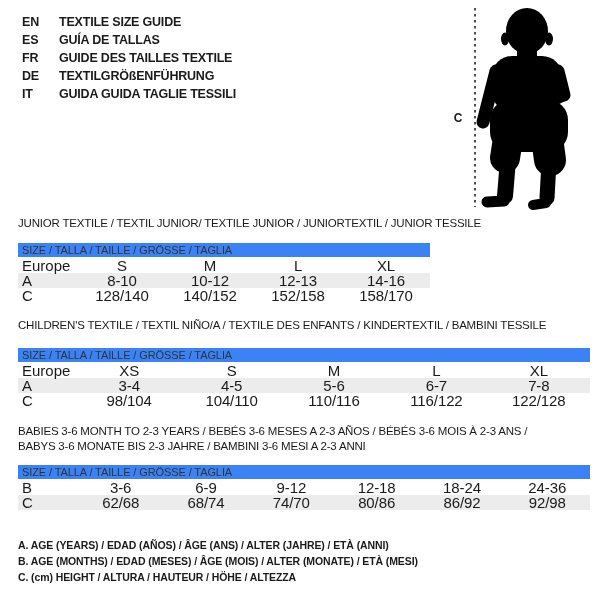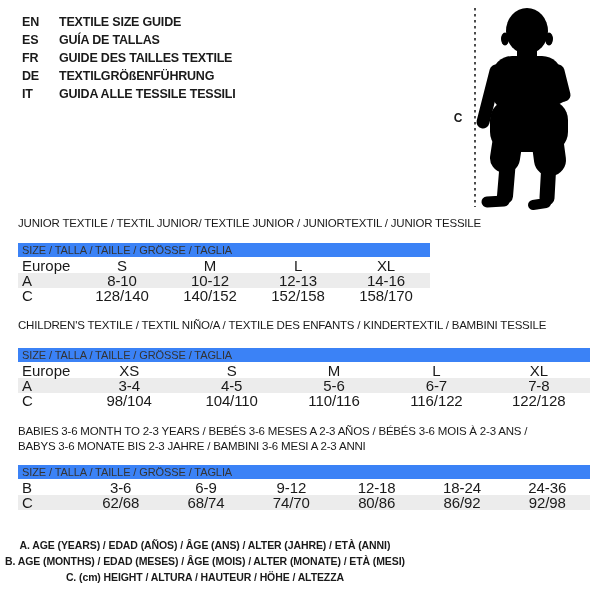--- a/index.html
+++ b/index.html
@@ -25,21 +25,21 @@
   #sec3 .tbl { margin-top:11px; }
   .size-bar {
     height:14px; line-height:14px; background:#3b82f6; color:#333;
     font-size:11px; padding-left:4px; margin-bottom:1px; letter-spacing:-0.1px;
   }
   .trow { display:flex; height:15px; line-height:15px; font-size:15px; }
   .trow.shaded { background:#ececec; }
   .tlabel { width:60px; padding-left:4px; flex:none; }
   .tcell { flex:1; text-align:center; letter-spacing:-0.1px; }
   
-  .notes { position:absolute; top:537px; left:5px;text-align:center; }
+  .notes { position:absolute; top:537px; left:18px; }
   .note-row { font-size:10.5px; font-weight:bold; line-height:16px; letter-spacing:-0.1px; white-space:nowrap; }
 </style>
 </head>
 <body>
 
 <div class="page">
 
   <div class="langs" id="langs">
       <div class="lang-row">
         <div class="lang-code">EN</div>
@@ -52,21 +52,21 @@
       <div class="lang-row">
         <div class="lang-code">FR</div>
         <div class="lang-name">GUIDE DES TAILLES TEXTILE</div>
       </div>
       <div class="lang-row">
         <div class="lang-code">DE</div>
         <div class="lang-name">TEXTILGRÖßENFÜHRUNG</div>
       </div>
       <div class="lang-row">
         <div class="lang-code">IT</div>
-        <div class="lang-name">GUIDA ALLE TESSILE TESSILI</div>
+        <div class="lang-name">GUIDA GUIDA TAGLIE TESSILI</div>
       </div>
     </div>
 
   <div class="figure">
     <svg width="150" height="220" viewBox="0 0 150 220">
 
       <line x1="27" y1="8" x2="27" y2="207" stroke="#3a3a3a" stroke-width="1.8" stroke-dasharray="2.5 3.5"></line>
 
       <text x="10" y="122" font-size="12" font-weight="bold" fill="#1a1a1a" text-anchor="middle">C</text>
 

